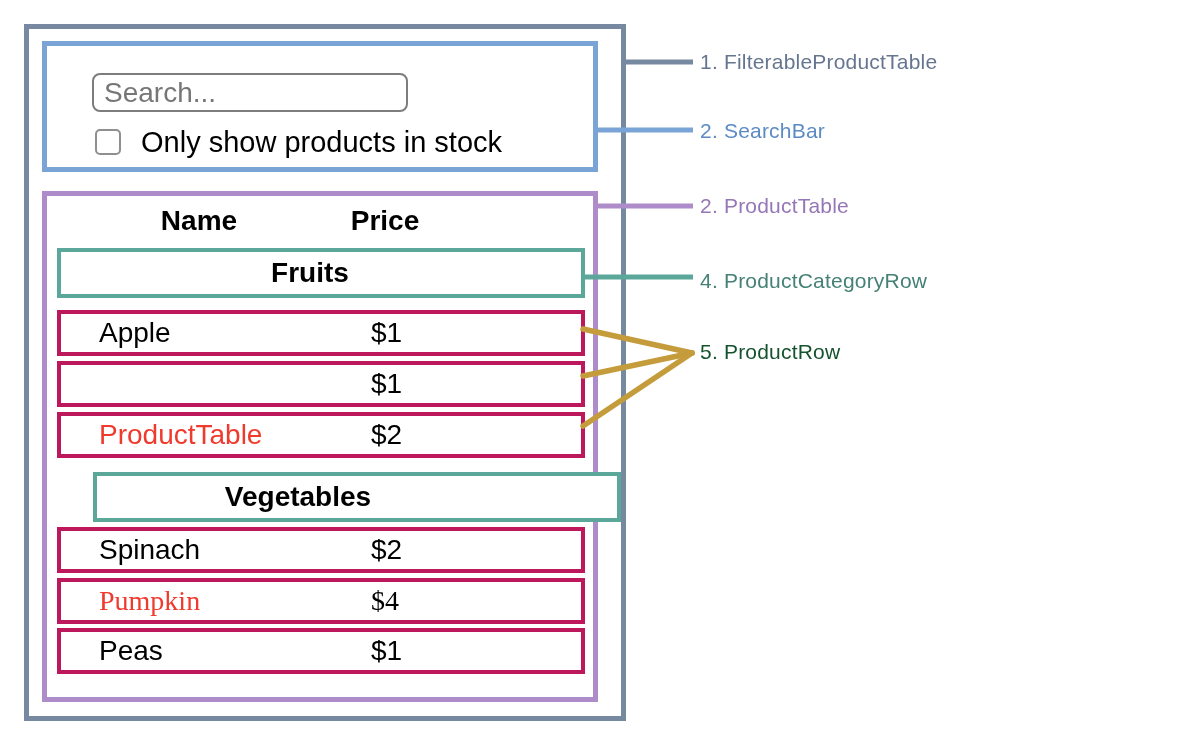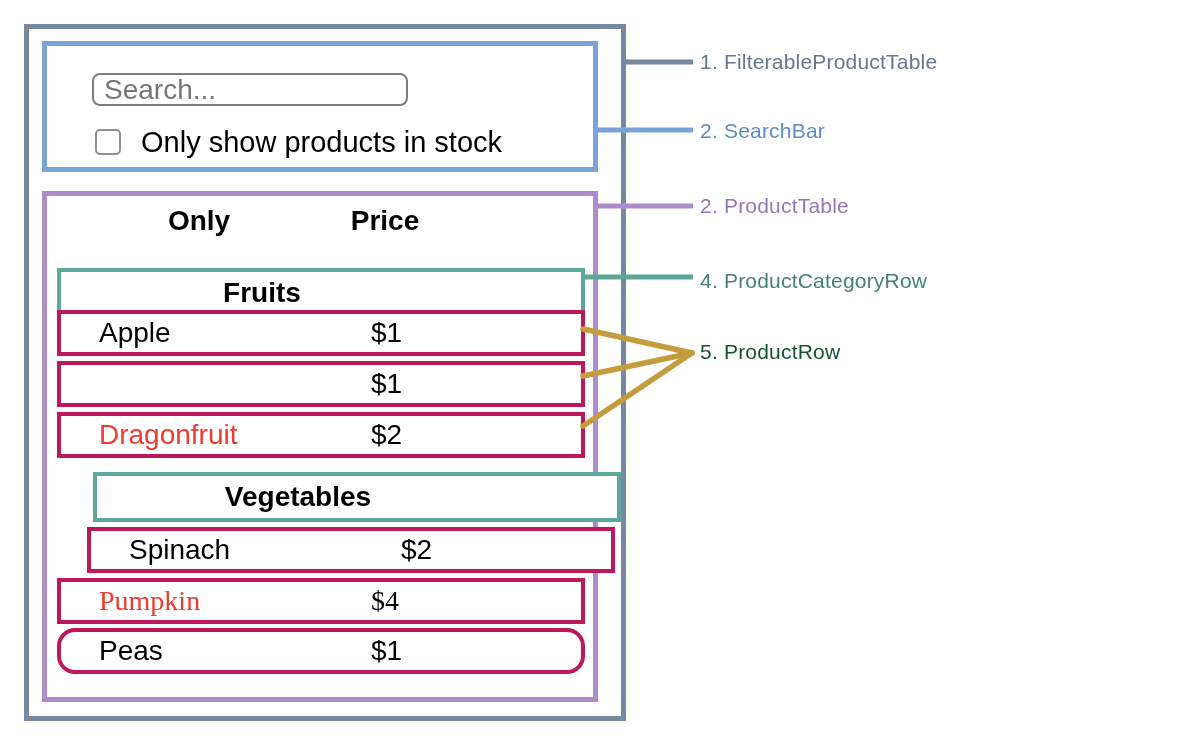--- a/index.html
+++ b/index.html
@@ -8,21 +8,21 @@
     font-family:"Liberation Sans","DejaVu Sans",sans-serif;
   }
   
   .box{position:absolute;box-sizing:border-box;background:transparent;}
   #outer-box{left:24px;top:24px;width:602px;height:697px;border:5px solid #7788a1;}
   #searchbar-box{left:42px;top:41px;width:556px;height:131px;border:5px solid #7aa3d6;}
   #producttable-box{left:42px;top:191px;width:556px;height:511px;border:5px solid #ad8cc9;}
 
   
   #search-input{
-    position:absolute;left:92px;top:73px;width:316px;height:33px;box-sizing:border-box;
+    position:absolute;left:92px;top:73px;width:316px;height:39px;box-sizing:border-box;
     border:2px solid #7d7d7d;border-radius:8px;padding:0 10px;font-size:28px;
     color:#222;background:#fff;outline:none;
     font-family:"Liberation Sans","DejaVu Sans",sans-serif;
   }
   #search-input::placeholder{color:#767676;opacity:1;}
   #stock-checkbox{
     position:absolute;left:95px;top:129px;width:26px;height:26px;box-sizing:border-box;
     border:2px solid #8f8f8f;border-radius:5px;background:#fff;cursor:pointer;
   }
   #stock-label{
@@ -63,50 +63,50 @@
 <div id="canvas">
 
   <div id="outer-box" class="box"></div>
   <div id="searchbar-box" class="box"></div>
   <div id="producttable-box" class="box"></div>
 
   <input id="search-input" type="text" placeholder="Search..." style="">
   <div id="stock-checkbox"></div>
   <div id="stock-label">Only show products in stock</div>
 
-  <div id="hdr-name" class="hdr">Only</div>
+  <div id="hdr-name" class="hdr">Name</div>
   <div id="hdr-price" class="hdr">Price</div>
 
-  <div class="row cat-row" style="top:268px;">
+  <div class="row cat-row" style="top:248px;padding-left:48px;">
     <div class="cat-label">Fruits</div>
   </div>
   <div class="row prod-row" style="top:310px;">
     <span class="cell-name">Apple</span>
     <span class="cell-price">$1</span>
   </div>
   <div class="row prod-row" style="top:361px;">
     <span class="cell-price">$1</span>
   </div>
   <div class="row prod-row" style="top:412px;">
-    <span class="cell-name oos">Dragonfruit</span>
+    <span class="cell-name oos">ProductTable</span>
     <span class="cell-price">$2</span>
   </div>
 
   <div class="row cat-row" style="top:472px;margin-left:36px;">
     <div class="cat-label">Vegetables</div>
   </div>
-  <div class="row prod-row" style="top:527px;margin-left:30px;">
+  <div class="row prod-row" style="top:527px;">
     <span class="cell-name">Spinach</span>
     <span class="cell-price">$2</span>
   </div>
   <div class="row prod-row" style="top:578px;font-family:Liberation Serif, serif;">
     <span class="cell-name oos">Pumpkin</span>
     <span class="cell-price">$4</span>
   </div>
-  <div class="row prod-row" style="top:628px;border-radius:18px;">
+  <div class="row prod-row" style="top:628px;">
     <span class="cell-name">Peas</span>
     <span class="cell-price">$1</span>
   </div>
 
   <svg id="connectors" viewBox="0 0 1200 744" xmlns="http://www.w3.org/2000/svg">
     <line x1="621" y1="62" x2="693" y2="62" stroke="#7788a1" stroke-width="5"></line>
     <line x1="595" y1="130" x2="693" y2="130" stroke="#7aa3d6" stroke-width="5"></line>
     <line x1="595" y1="206" x2="693" y2="206" stroke="#ad8cc9" stroke-width="5"></line>
     <line x1="582" y1="277" x2="693" y2="277" stroke="#5ba89a" stroke-width="5"></line>
     <line x1="583" y1="329" x2="692" y2="353" stroke="#c59c3c" stroke-width="5.5" stroke-linecap="round"></line>

